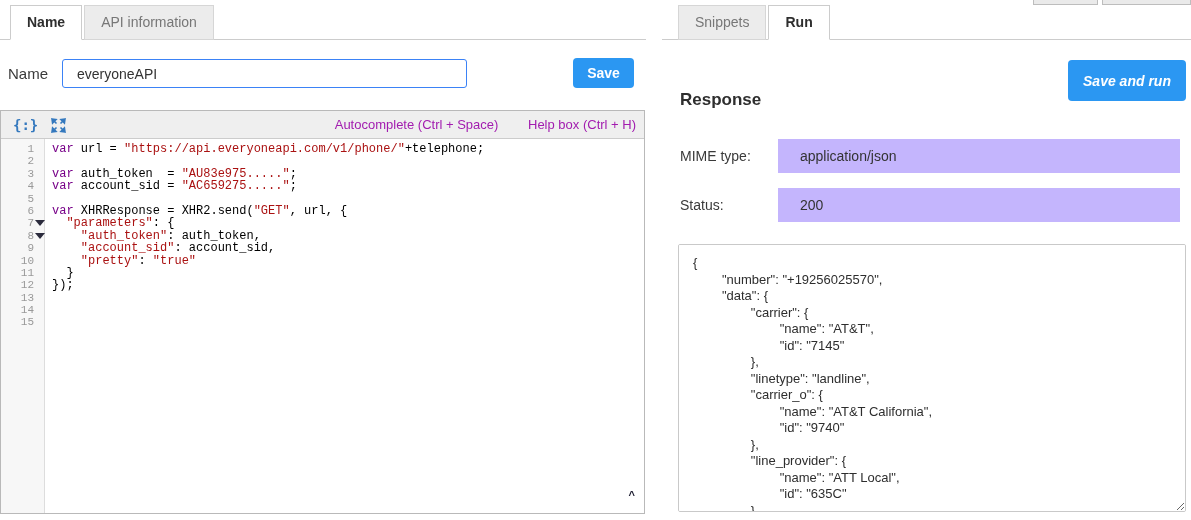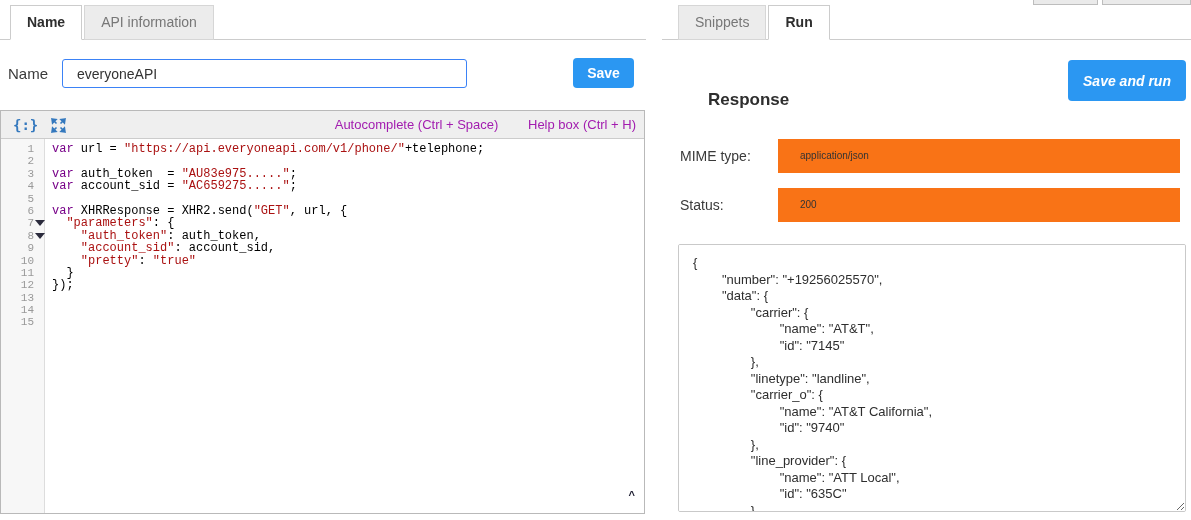--- a/index.html
+++ b/index.html
@@ -42,24 +42,24 @@
   .fold-marker { position:absolute; right:-1px; width:0; height:0; cursor:pointer;
                  border-left:5px solid transparent; border-right:5px solid transparent; border-top:6px solid #2b2b3d; }
   #editor-code { position:absolute; left:45px; right:0; top:0; bottom:0; padding:4px 0 0 6px; cursor:text; }
   .code-line { height:12.4px; line-height:12.4px; white-space:pre;
                font-family:"Liberation Mono","DejaVu Sans Mono",monospace; font-size:12px; color:#000; }
   .tok-k { color:#770088; }
   .tok-s { color:#aa1111; }
   #scroll-caret { position:absolute; right:9px; bottom:12px; font-size:11px; font-weight:bold; color:#1a1a2e; cursor:pointer; }
 
   
-  #response-heading { position:absolute; left:18px; top:90px; font-size:17px; font-weight:bold; color:#2e2e2e;margin-left:28px; }
+  #response-heading { position:absolute; left:18px; top:90px; font-size:17px; font-weight:bold; color:#2e2e2e; }
   .field-label { position:absolute; left:18px; font-size:14px; color:#3a3a3a; }
-  .field-box { position:absolute; left:116px; width:402px; height:34px; background:#f97316;
-               line-height:34px; padding-left:22px; font-size:10px; color:#333; }
+  .field-box { position:absolute; left:116px; width:402px; height:34px; background:#c4b5fd;
+               line-height:34px; padding-left:22px; font-size:14px; color:#333; }
   #response-textarea { position:absolute; left:16px; top:244px; width:508px; height:268px;
                        border:1px solid #c9c9c9; border-radius:2px; padding:10px 14px;
                        font-family:"Liberation Sans",sans-serif; font-size:13px; line-height:16.5px;
                        color:#2e2e2e; tab-size:8; -moz-tab-size:8; white-space:pre; overflow:auto; resize:both; }
 
   
   .top-strip { position:absolute; top:-2px; height:7px; background:#eaeaea; border:1px solid #bdbdbd; }
 </style>
 </head>
 <body>

